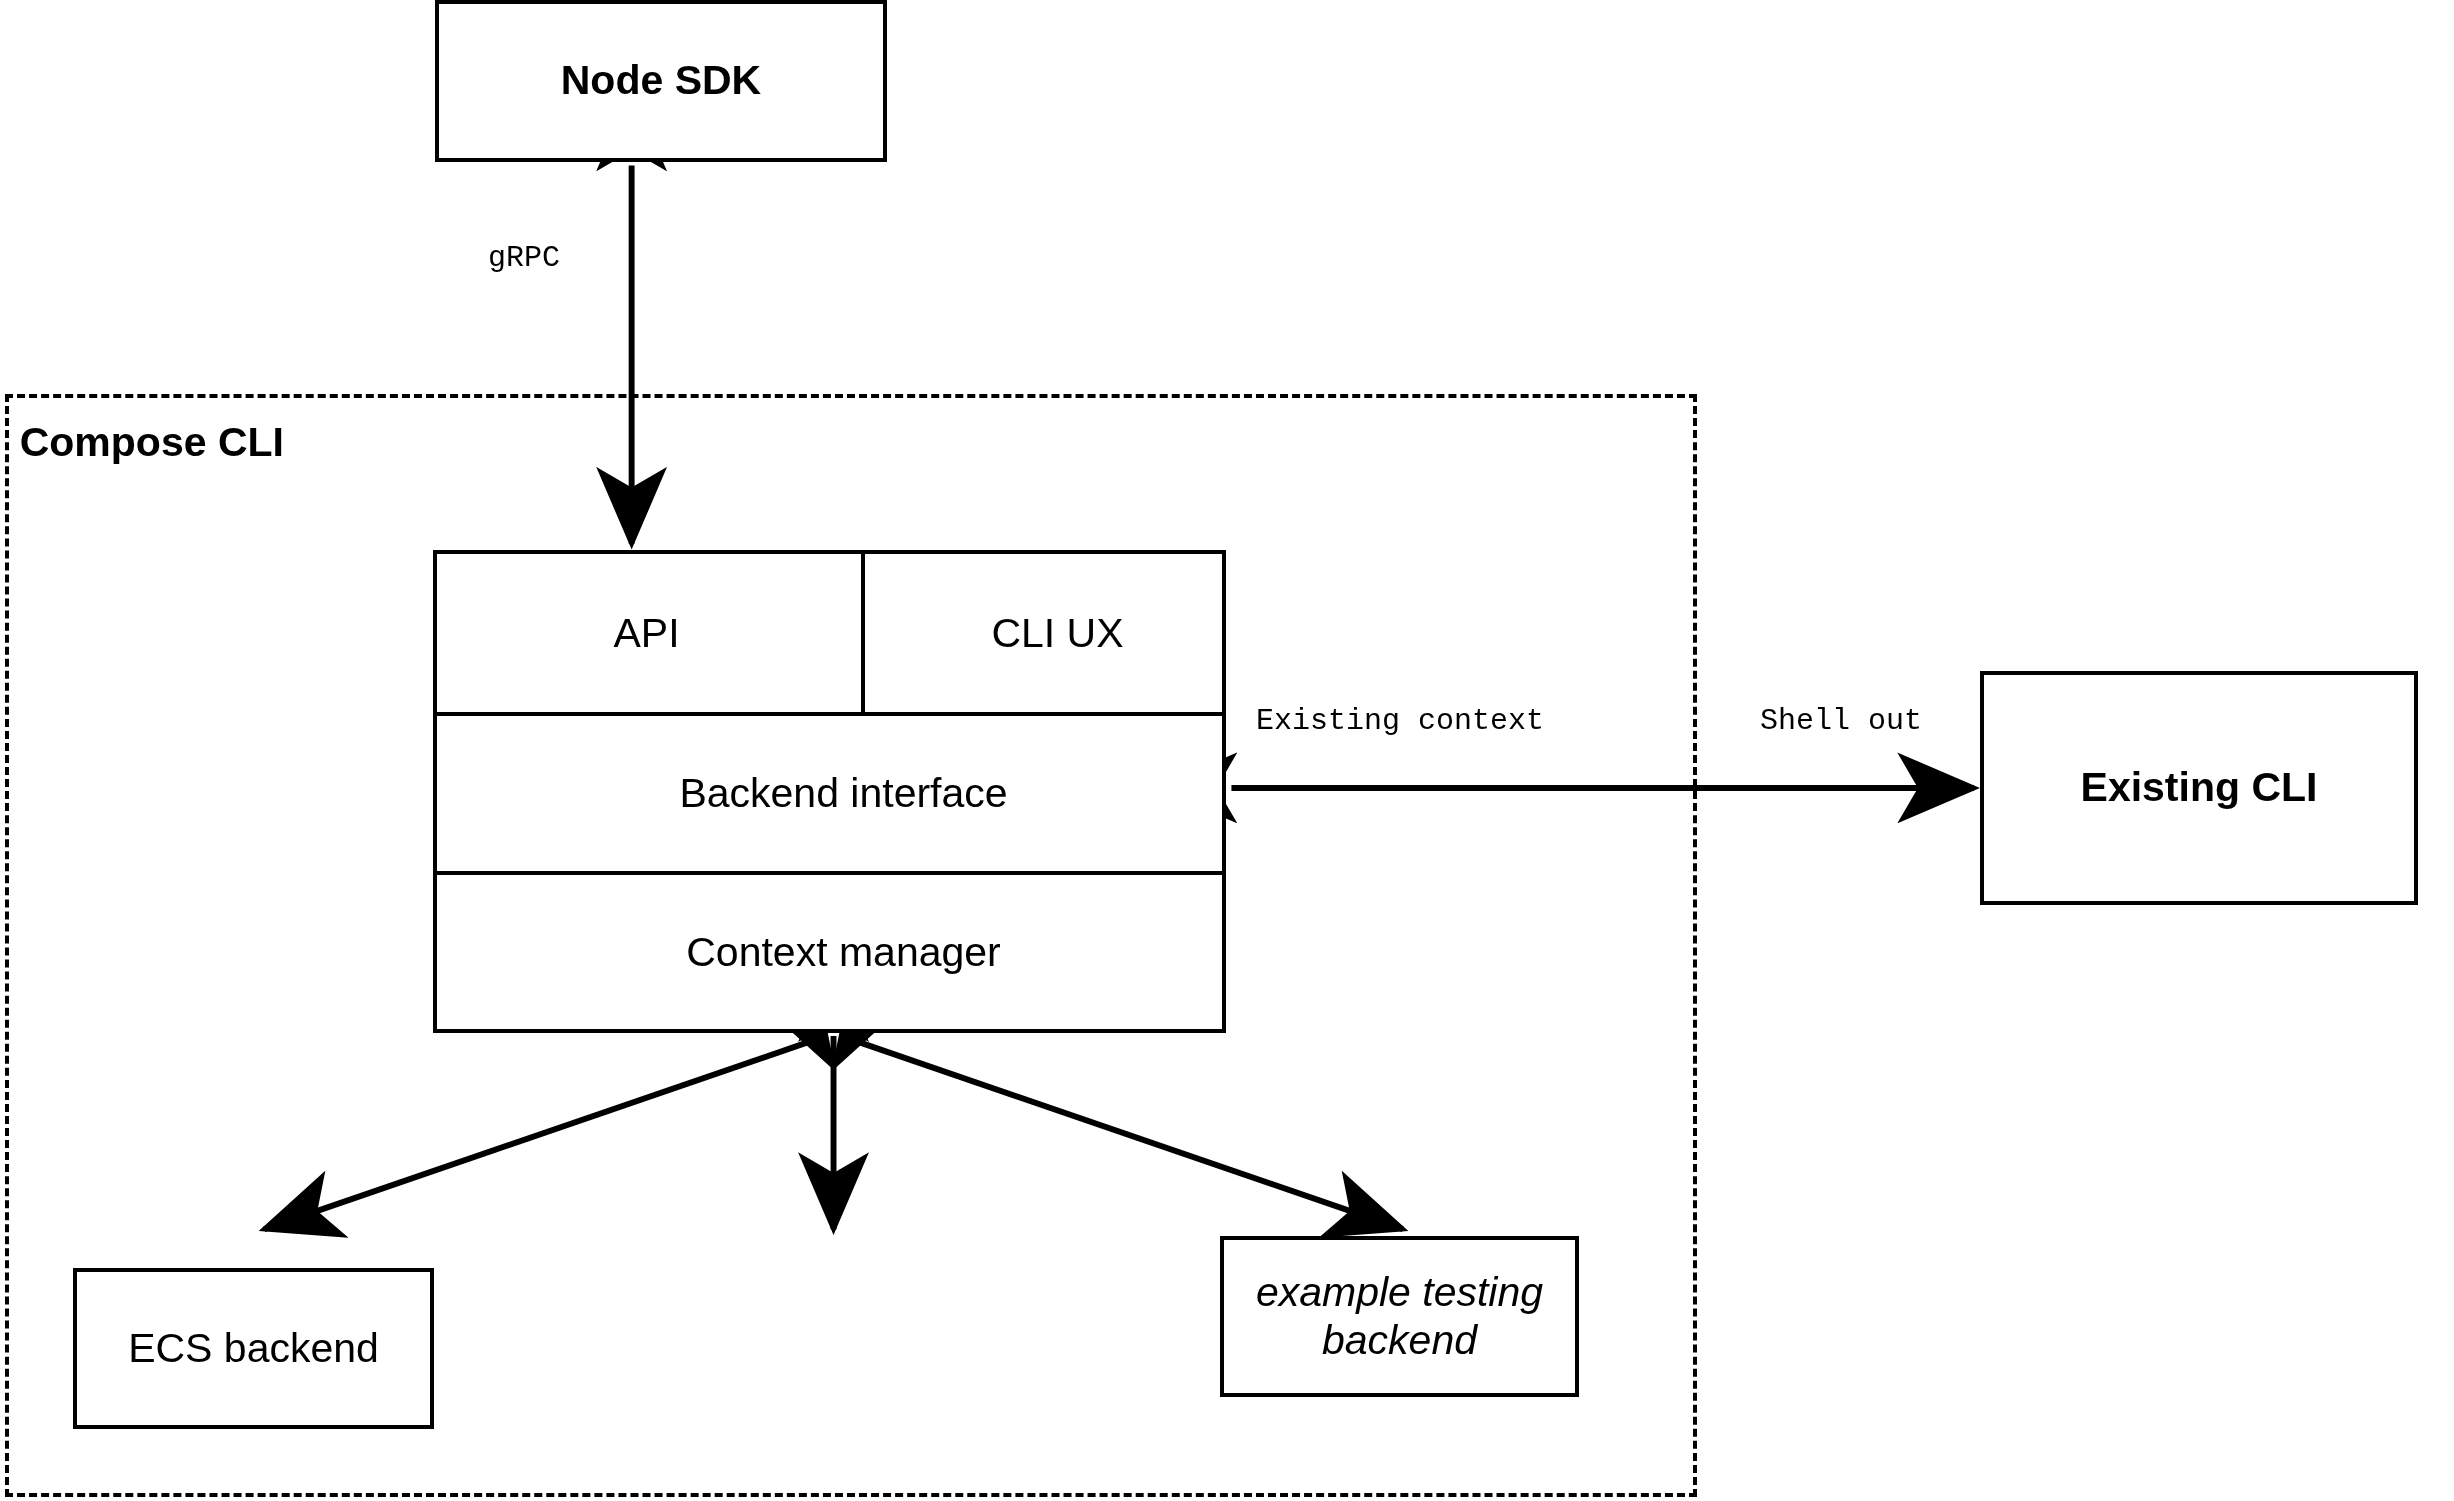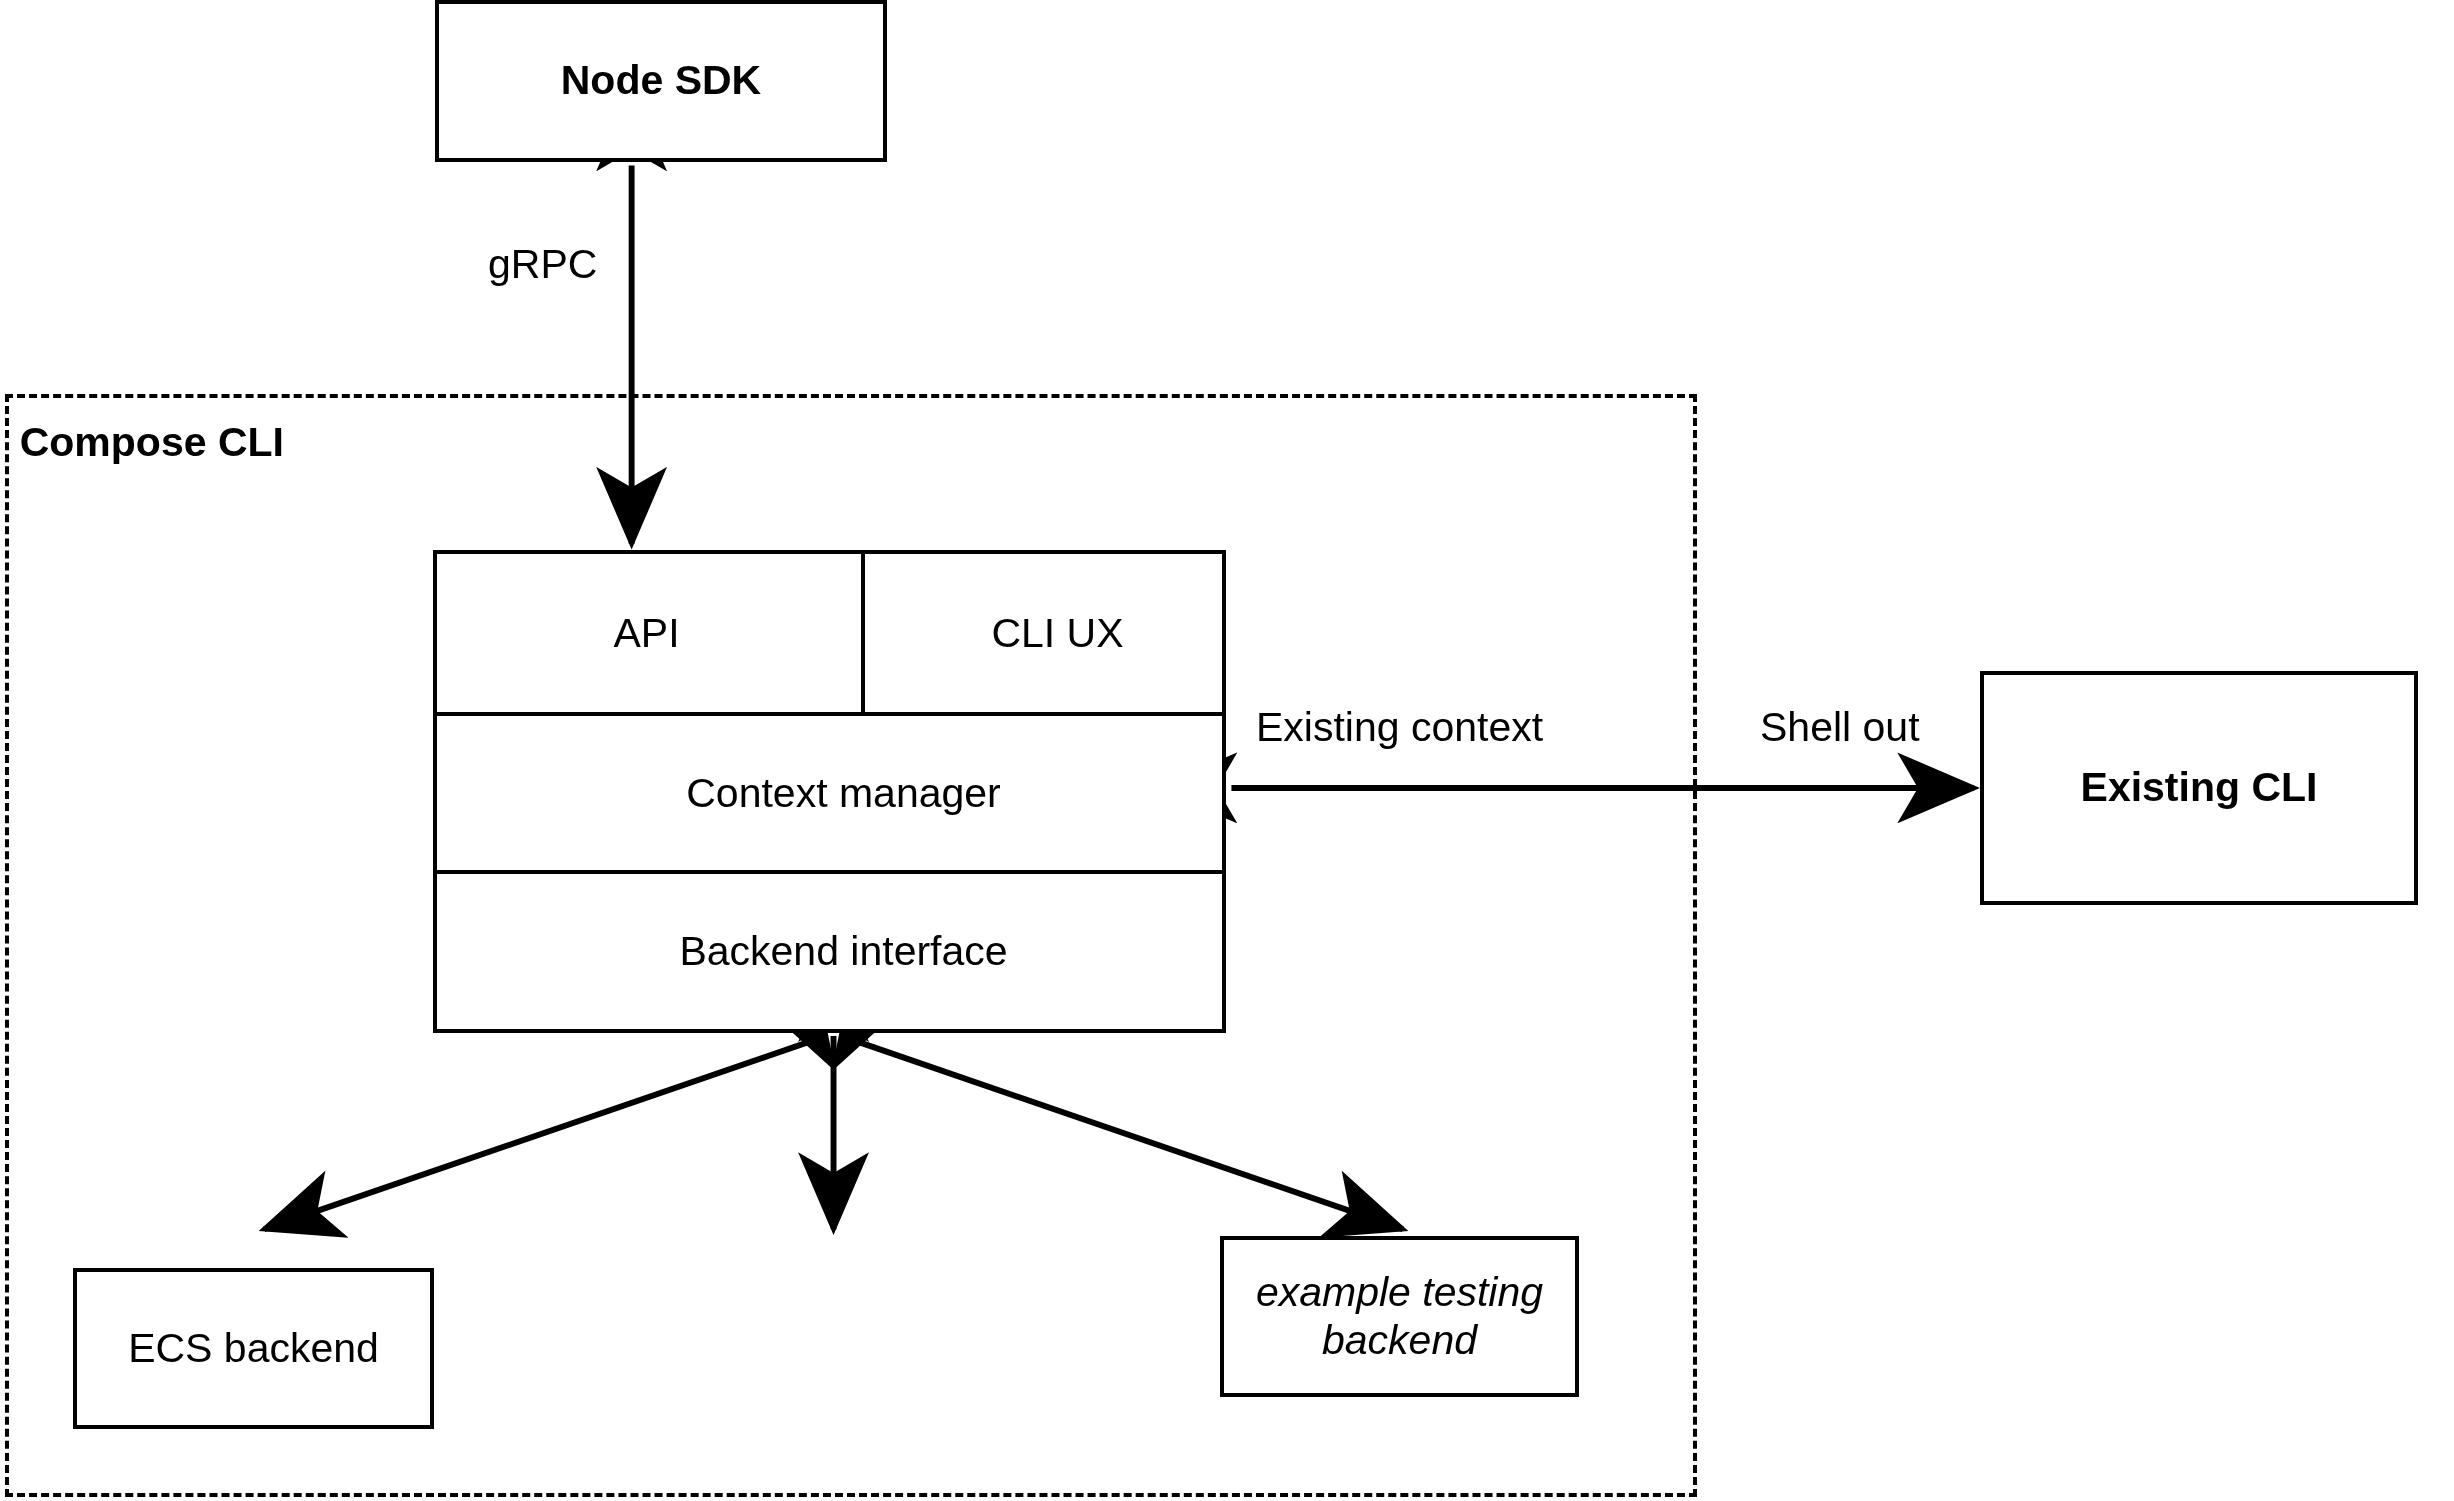--- a/index.html
+++ b/index.html
@@ -81,24 +81,24 @@
     color: #000000;
     font-family: "Liberation Sans", sans-serif;
     padding-left: 28px;
   }
   .stack-cell + .stack-cell {
     border-left: 4.9px solid #000000;
     margin-left: 33px;
   }
   .edge-label {
     position: absolute;
-    font-size: 41px;
+    font-size: 30px;
     color: #000000;
     white-space: nowrap;
-    font-family: Liberation Sans, sans-serif;
+    font-family: Liberation Mono, monospace;
   }
 </style>
 </head>
 <body>
 
 <div id="canvas">
 
   <div class="group-box" style="left:4.9px; top:394px; width:1692px; height:1103px;"></div>
   <div class="group-label" style="left:19.7px; top:419px;">Compose CLI</div>
 
@@ -131,28 +131,28 @@
 
   <div class="stack" style="left:433px; top:550px; width:793px; height:483px;">
     <div class="stack-row" style="height:158px;">
       <div class="stack-cell" style="width:391px;">
         <span>API</span>
       </div>
       <div class="stack-cell" style="flex:1 1 auto;">
         <span>CLI UX</span>
       </div>
     </div>
+    <div class="stack-row" style="flex:1 1 auto;">
+      <div class="stack-cell" style="flex:1 1 auto;">
+        <span>Backend interface</span>
+      </div>
+    </div>
     <div class="stack-row" style="height:158px;">
       <div class="stack-cell" style="flex:1 1 auto;">
         <span>Context manager</span>
-      </div>
-    </div>
-    <div class="stack-row" style="flex:1 1 auto;">
-      <div class="stack-cell" style="flex:1 1 auto;">
-        <span>Backend interface</span>
       </div>
     </div>
   </div>
 
   <div class="edge-label" style="left:1256px; top:704px;">Existing context</div>
   <div class="edge-label" style="left:1760px; top:704px;">Shell out</div>
 
   <div class="node-box bold" style="left:1980px; top:671px; width:438px; height:234px;">
     <span>Existing CLI</span>
   </div>

